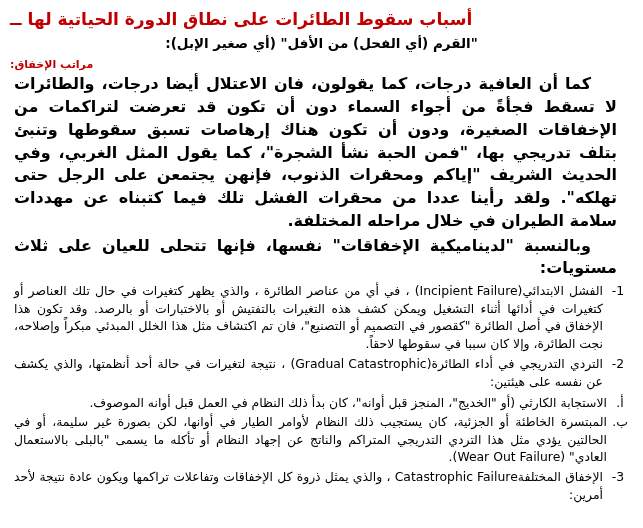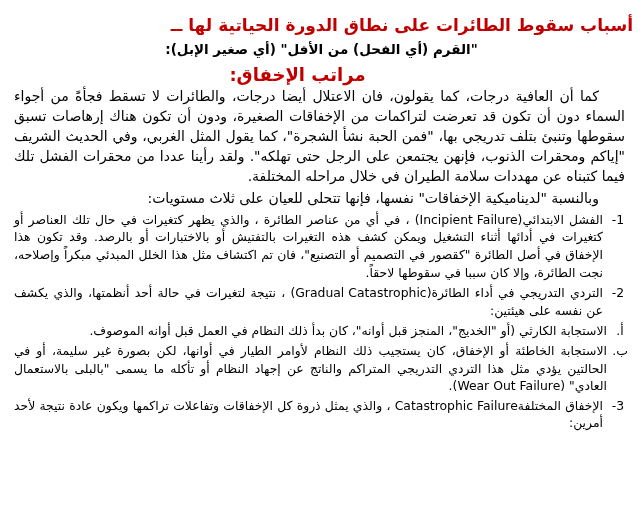--- a/index.html
+++ b/index.html
@@ -20,48 +20,49 @@
     height: 528px;
     box-sizing: border-box;
     padding: 6px 10px 0 10px;
     direction: rtl;
     text-align: right;
   }
   .title {
     color: #c00000;
     font-weight: bold;
     font-size: 17px;
-    text-align: right;
+    text-align: left;
     line-height: 1.35;
-    margin: 8px 0 0 0;
+    margin: 2px 0 0 0;
     letter-spacing: 0px;
   }
   .subtitle {
     color: #000000;
     font-weight: bold;
     font-size: 13.5px;
     text-align: center;
     line-height: 1.3;
     margin: 4px 0 2px 0;
   }
   .section-head {
     color: #c00000;
     font-weight: bold;
-    font-size: 18px;
-    text-align: center;
+    font-size: 11px;
+    text-align: left;
     margin: 6px 0 2px 0;
     padding-right: 48px;
   }
   .para {
-    font-size: 14px;
+    font-size: 16px;
     line-height: 1.42;
     text-align: justify;
     text-align-last: right;
-    margin: 0 4px 2px 0;
+    margin: 0 12px 2px 0;
     padding: 0 4px 0 4px;
+    font-weight: bold;
   }
   .para.indent {
     text-indent: 26px;
   }
   .list {
     margin: 2px 0 0 0;
     padding: 0;
     list-style: none;
   }
   .list-item {
@@ -144,21 +145,21 @@
       <span class="item-body"><span class="b">التردي التدريجي في أداء الطائرة</span><span class="ltr">(Gradual Catastrophic)</span><span> ، نتيجة لتغيرات في حالة أحد أنظمتها، والذي يكشف عن نفسه على هيئتين:</span></span>
     </li>
 
     <ul class="sub-list">
       <li class="sub-item">
         <span class="sub-marker">أ.</span>
         <span class="item-body sub"><span class="b">الاستجابة الكارثي</span><span> (أو "الخديج"، المنجز قبل أوانه"، كان بدأ ذلك النظام في العمل قبل أوانه الموصوف.</span></span>
       </li>
       <li class="sub-item">
         <span class="sub-marker">ب.</span>
-        <span class="item-body sub"><span class="b">الاستجابة الخاطئة أو الإخفاق</span><span>، كان يستجيب ذلك النظام لأوامر الطيار في أوانها، لكن بصورة غير سليمة، أو في الحالتين يؤدي مثل هذا التردي التدريجي المتراكم والناتج عن إجهاد النظام أو تأكله ما يسمى "بالبلى بالاستعمال العادي" (Wear Out Failure).</span></span>
+        <span class="item-body sub"><span class="b">المبتسرة الخاطئة أو الجزئية</span><span>، كان يستجيب ذلك النظام لأوامر الطيار في أوانها، لكن بصورة غير سليمة، أو في الحالتين يؤدي مثل هذا التردي التدريجي المتراكم والناتج عن إجهاد النظام أو تأكله ما يسمى "بالبلى بالاستعمال العادي" (Wear Out Failure).</span></span>
       </li>
     </ul>
 
     <li class="list-item">
       <span class="marker">3-</span>
       <span class="item-body"><span class="b">الإخفاق المختلفة</span><span class="ltr">Catastrophic  Failure</span><span> ، والذي يمثل ذروة كل الإخفاقات وتفاعلات تراكمها ويكون عادة نتيجة لأحد أمرين:</span></span>
     </li>
 
   </ul>
 

